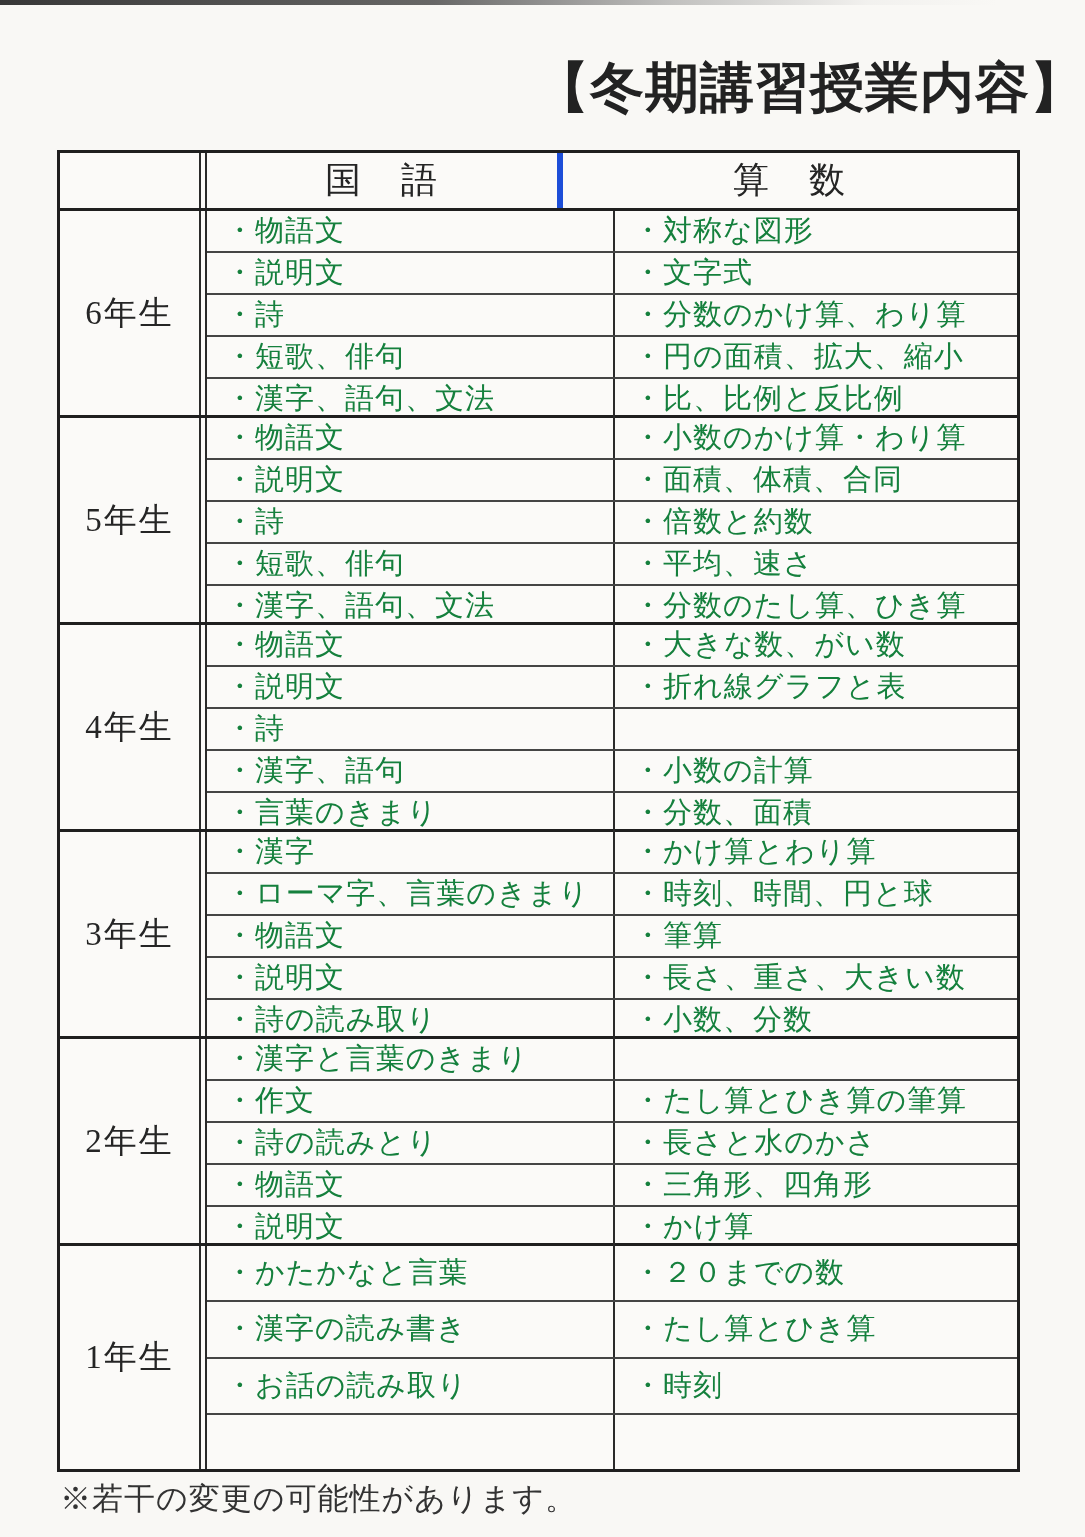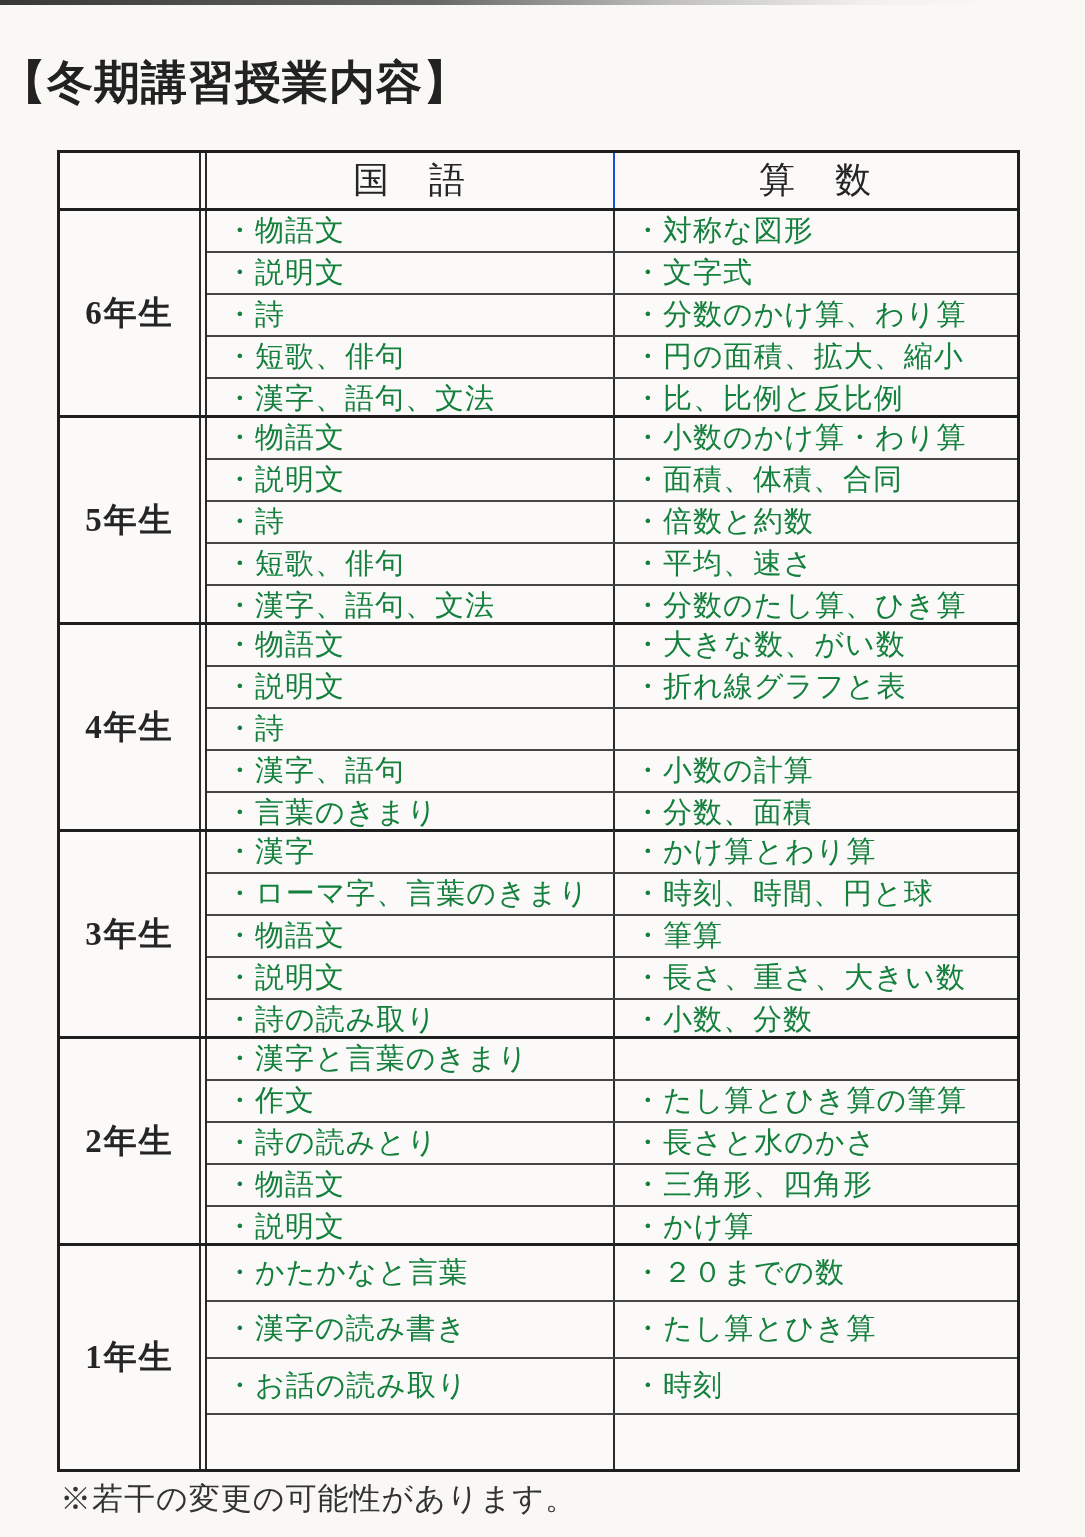--- a/index.html
+++ b/index.html
@@ -26,23 +26,23 @@
       rgba(55,55,55,0.75) 40%,
       rgba(110,110,110,0.4) 62%,
       rgba(190,190,190,0.12) 80%,
       rgba(220,220,220,0) 92%);
   }
   .page-title {
     position: absolute;
     top: 52px;
     left: 0;
     width: 100%;
-    text-align: left;
+    text-align: right;
     font-family: "Liberation Sans", sans-serif;
-    font-size: 46px;
+    font-size: 54px;
     font-weight: bold;
     color: #222;
     letter-spacing: 1px;
   }
   .doc-table {
     position: absolute;
     left: 57px;
     top: 150px;
     width: 963px;
     box-sizing: border-box;
@@ -81,41 +81,40 @@
   }
   .hcell {
     display: flex;
     align-items: center;
     justify-content: center;
     font-size: 36px;
     letter-spacing: 2px;
     color: #252525;
   }
   .hcell.k {
-    width: 408px;
-    box-sizing: border-box;
-    border-right: 2px solid #1d4ed8;
+    width: 356px;
+    box-sizing: border-box;
+    border-right: 6px solid #1d4ed8;
   }
   .hcell.s { flex: 1; }
   
   .section {
     display: flex;
     height: 207px;
     box-sizing: border-box;
     border-bottom: 3px solid #1f1f1f;
   }
   .section:last-child {
     height: 223px;
     border-bottom: none;
   }
   .grade-label {
     font-size: 33px;
     letter-spacing: 2px;
     color: #252525;
-    font-weight: bold;
   }
   .crow {
     flex: 1;
     display: flex;
     box-sizing: border-box;
     border-top: 2px solid #454545;
   }
   .crow:first-child { border-top: none; }
   .cell {
     display: flex;

